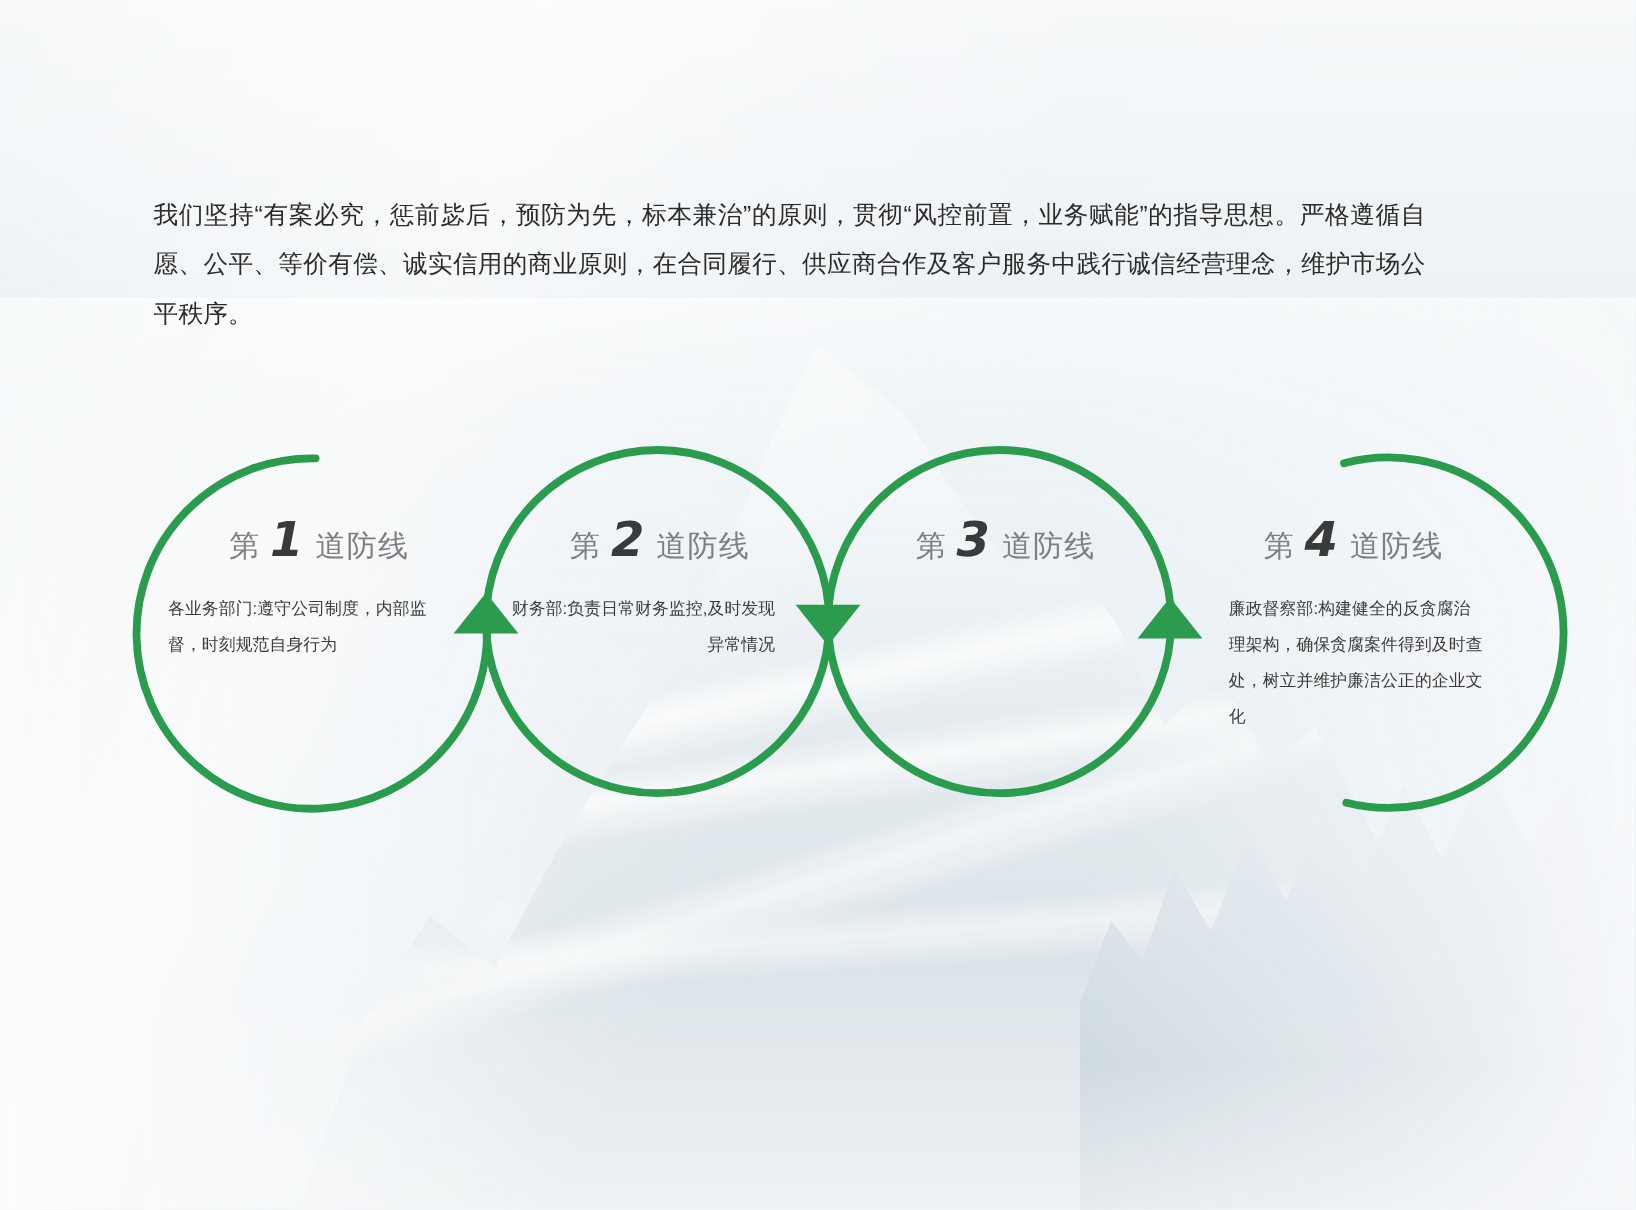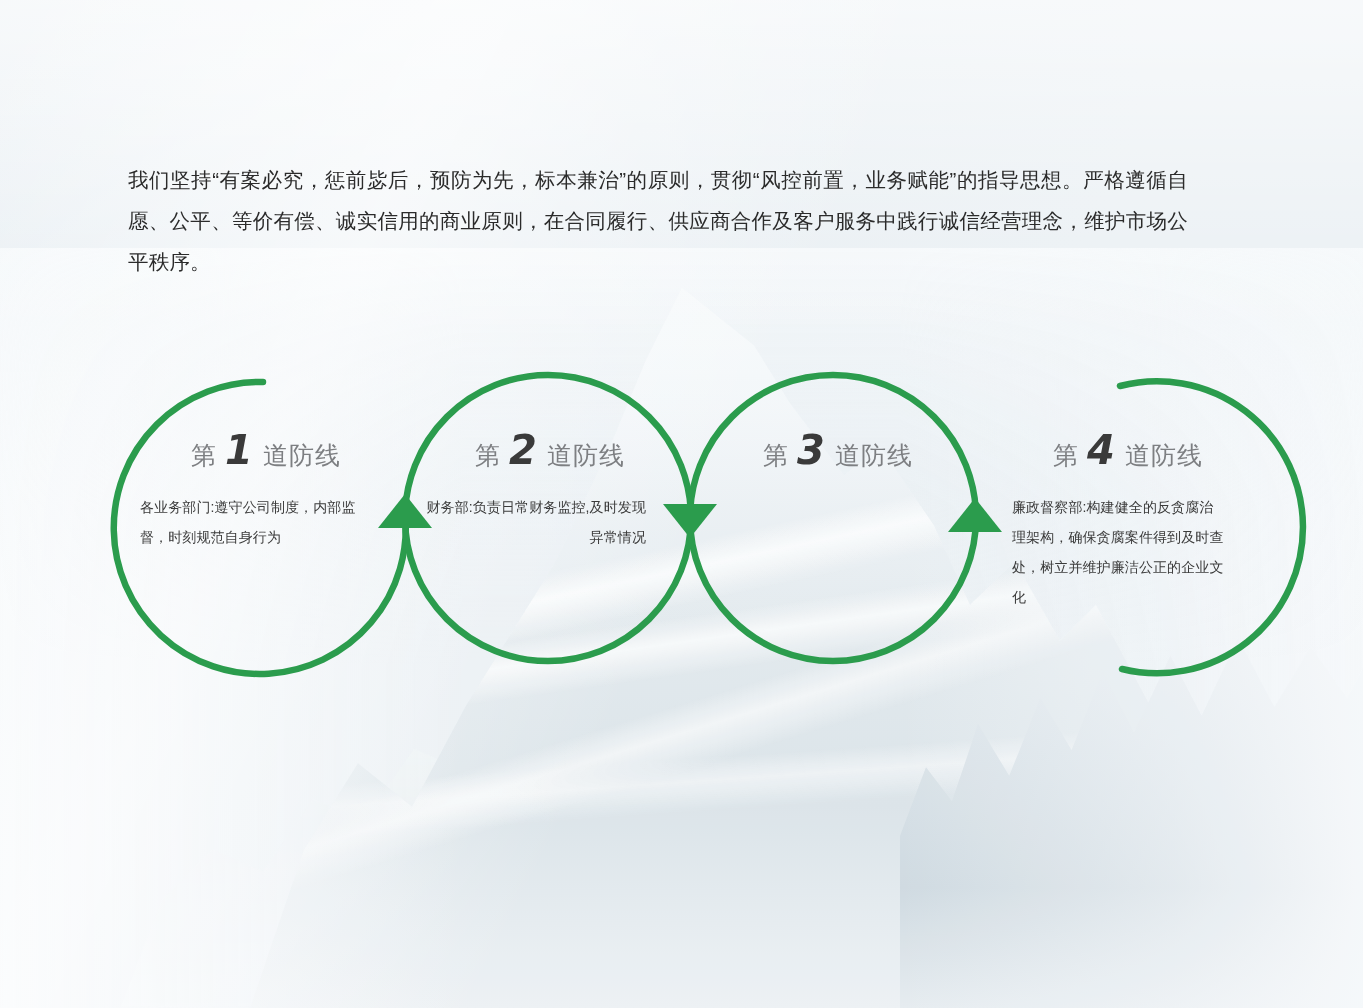--- a/index.html
+++ b/index.html
@@ -105,21 +105,21 @@
     letter-spacing:.1px;
   }
 
   .c1{left:140px;top:430px;width:252px;}
   .c1 .card-body{width:238px;}
   .c2{left:424px;top:430px;width:252px;}
   .c2 .card-body{width:222px;text-align:right;}
   .c3{left:722px;top:430px;width:232px;}
   .c3 .card-body{width:212px;}
   .c4{left:1012px;top:430px;width:232px;}
-  .c4 .card-body{width:212px;}
+  .c4 .card-body{width:212px;margin-left:12px;}
 </style>
 </head>
 <body>
 
 <div class="bg-base"></div>
 <div class="mountain-wrap">
   <div class="mtn mtn-left"></div>
   <div class="mtn mtn-main"></div>
   <div class="snow-streaks"></div>
   <div class="mtn mtn-right"></div>

